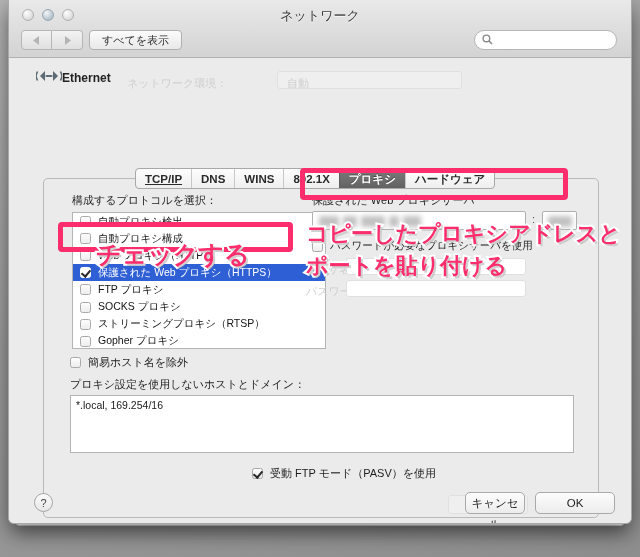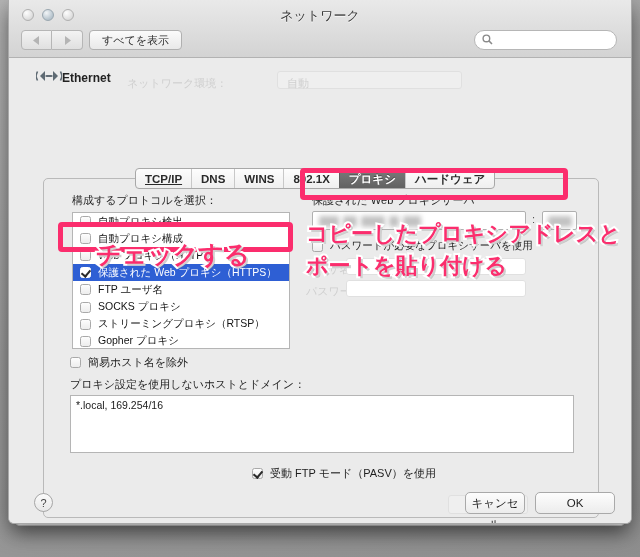--- a/index.html
+++ b/index.html
@@ -185,21 +185,21 @@
   }
 
   .label { font-size: 11px; color: #1e1e1e; }
 
   #proto-label { position: absolute; left: 28px; top: 14px; }
 
   
   #proto-list {
     position: absolute;
     left: 28px; top: 33px;
-    width: 218px; height: 137px;
+    width: 254px; height: 137px;
     background: #fff;
     border: 1px solid #b5b5b5;
     overflow: hidden;
   }
   .proto-row {
     height: 17.1px;
     display: flex; align-items: center;
     padding-left: 7px;
     font-size: 10.5px; color: #141414;
     white-space: nowrap;
@@ -455,21 +455,21 @@
             <div class="proto-row">
               <span class="cb"></span>
               <span>Web プロキシ（HTTP）</span>
             </div>
             <div class="proto-row sel">
               <span class="cb on"></span>
               <span>保護された Web プロキシ（HTTPS）</span>
             </div>
             <div class="proto-row">
               <span class="cb"></span>
-              <span>FTP ユーザ名</span>
+              <span>FTP プロキシ</span>
             </div>
             <div class="proto-row">
               <span class="cb"></span>
               <span>SOCKS プロキシ</span>
             </div>
             <div class="proto-row">
               <span class="cb"></span>
               <span>ストリーミングプロキシ（RTSP）</span>
             </div>
             <div class="proto-row">

